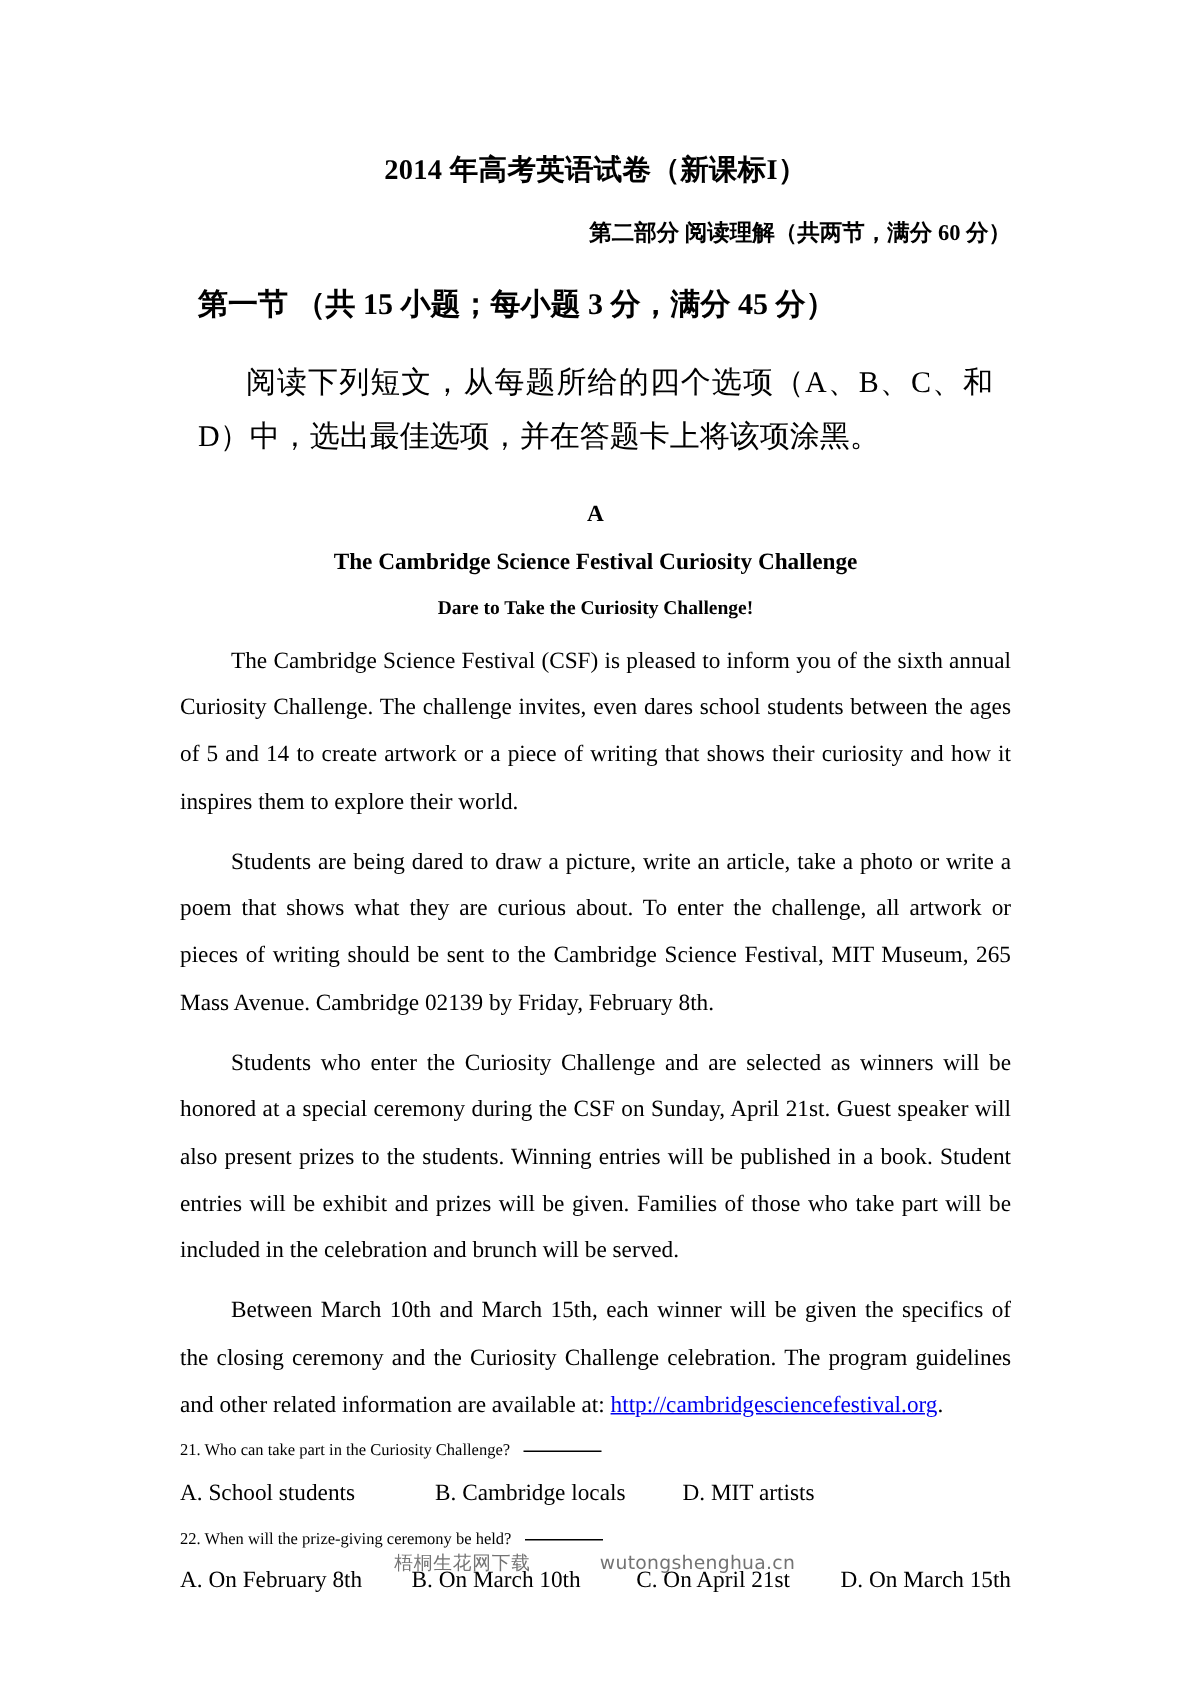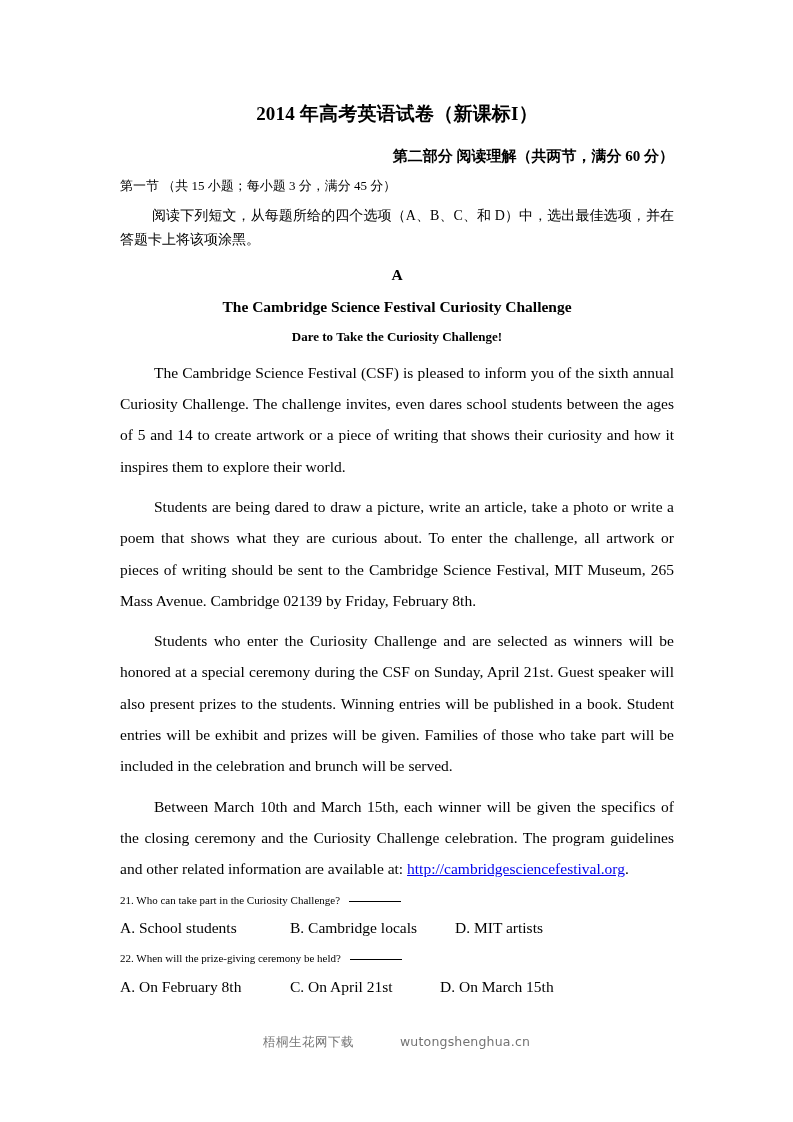--- a/index.html
+++ b/index.html
@@ -46,32 +46,32 @@
   
   .section-head {
     font-size: 15px;
     font-weight: bold;
     margin: 0;
     padding-top: 17px;
     line-height: 1.5;
     text-align: right;
   }
   .subsection-head {
-    font-size: 13px;
-    font-weight: normal;
-    margin: 0;
+    font-size: 20px;
+    font-weight: bold;
+    margin: 12px;
     padding-top: 9px;
     line-height: 1.5;
     text-align: left;
   }
 
   
   .directions {
-    font-size: 14px;
-    margin: 0;
+    font-size: 20px;
+    margin: 12px;
     padding-top: 8px;
     line-height: 1.78;
     text-align: justify;
     text-indent: 32px;
     text-justify: inter-ideograph;
   }
 
   
   .passage-letter {
     text-align: center;
@@ -191,20 +191,21 @@
     <p class="question"><span>21. Who can take part in the Curiosity Challenge?</span><span class="blank-line"></span></p>
     <div class="options">
       <span class="opt opt-a">A. School students</span>
       <span class="opt opt-b">B. Cambridge locals</span>
       <span class="opt opt-d">D. MIT artists</span>
     </div>
 
     <p class="question"><span>22. When will the prize-giving ceremony be held?</span><span class="blank-line"></span></p>
     <div class="options">
       <span class="opt opt-a">A. On February 8th</span>
+      <span class="opt opt-b">B. On March 10th</span>
       <span class="opt opt-c">C. On April 21st</span>
       <span class="opt opt-d">D. On March 15th</span>
     </div>
 
   </div>
 
   <div class="footer">
     <span class="wm-cn">梧桐生花网下载</span><span class="wm-en">wutongshenghua.cn</span>
   </div>
 </div>

